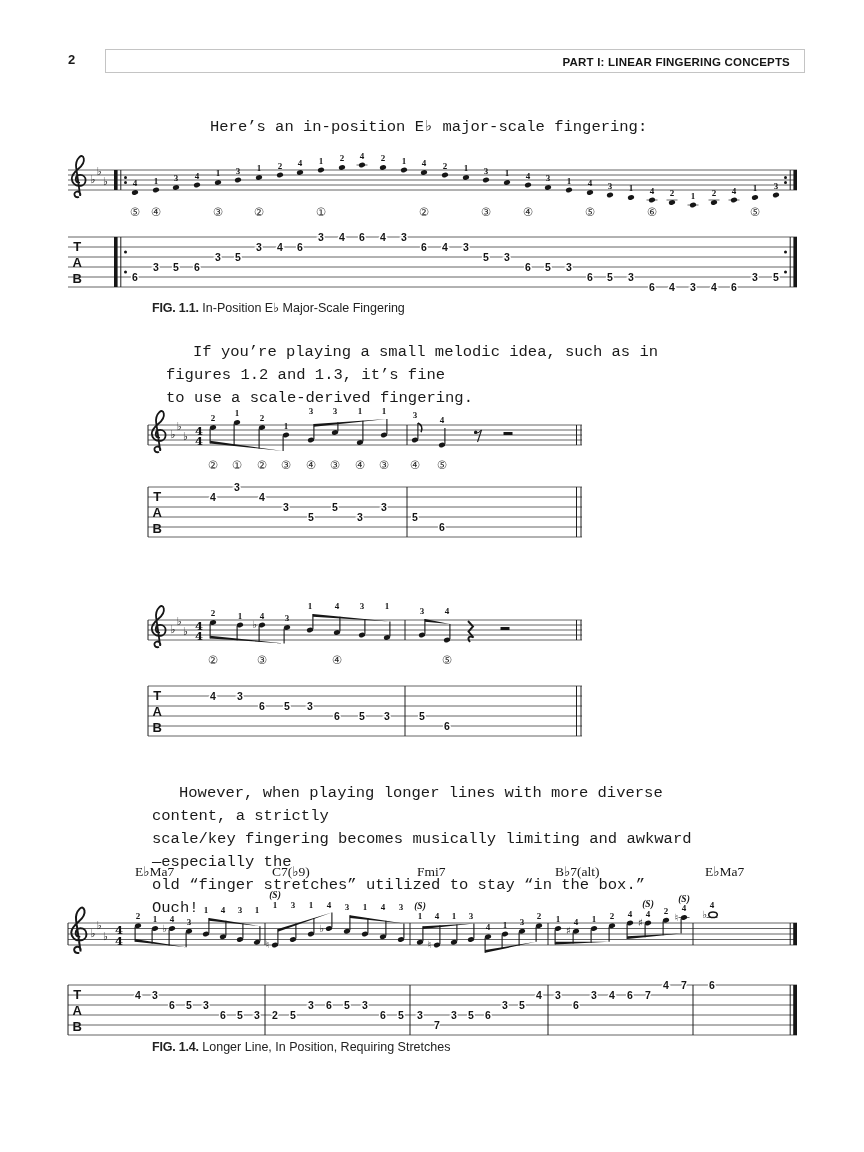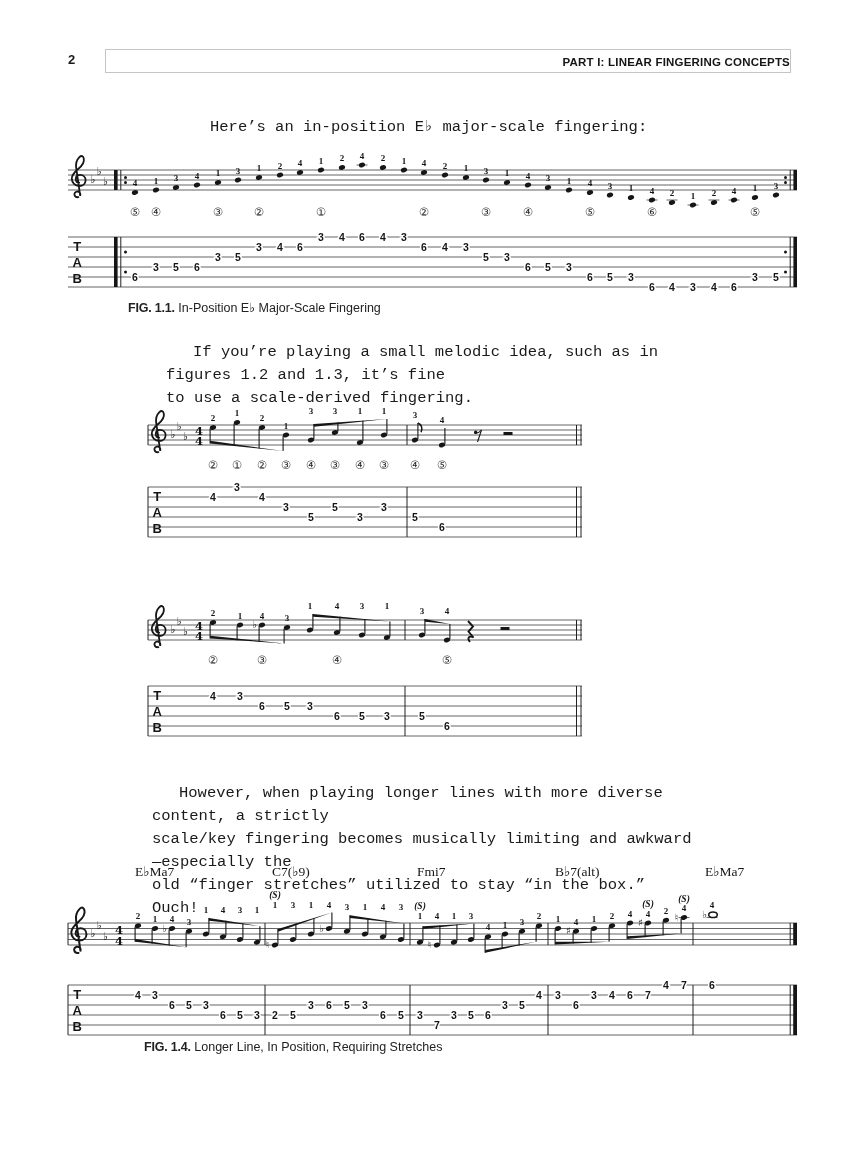--- a/index.html
+++ b/index.html
@@ -1,21 +1,21 @@
 <!DOCTYPE html>
 <html><head>
 <meta charset="utf-8">
 <style>
   html,body{margin:0;padding:0;background:#e8e8e8;}
   .page{position:relative;width:864px;height:1152px;background:#ffffff;margin:0 auto;
         font-family:"Liberation Serif","DejaVu Serif",serif;color:#1a1a1a;overflow:hidden;}
   .abs{position:absolute;}
   .pagenum{left:68px;top:52px;font-family:"Liberation Sans",sans-serif;font-weight:bold;font-size:13px;}
   .header-box{left:105px;top:49px;width:684px;height:22px;border:1px solid #c4c4c4;
-      text-align:right;line-height:22px;padding-right:0;box-sizing:content-box;}
+      text-align:right;line-height:22px;padding-right:14px;box-sizing:content-box;}
   .header-box span{font-family:"Liberation Sans","DejaVu Sans",sans-serif;font-weight:bold;
       font-size:11.5px;letter-spacing:0.2px;color:#151515;}
   .serif{font-size:15.5px;line-height:23px;font-family:Liberation Mono, monospace;}
   .intro{left:210px;top:116px;}
   .para{white-space:pre-line;text-indent:27px;}
   .caption{font-family:"Liberation Sans","DejaVu Sans",sans-serif;font-size:12.5px;color:#222;}
   .caption b{letter-spacing:-0.2px;}
   svg.fig{position:absolute;overflow:visible;}
   svg text{fill:#151515;}
   .fing{font:700 9px "Liberation Serif","DejaVu Serif",serif;}
@@ -181,21 +181,21 @@
       <text x="674" y="47.5" class="fing" text-anchor="middle">4</text>
       <text x="674" y="144.5" class="tabnum" text-anchor="middle">6</text>
       <ellipse cx="695" cy="51.5" rx="3.2" ry="2.3" fill="#161616" transform="rotate(-18 695 51.5)"></ellipse>
       <text x="695" y="45" class="fing" text-anchor="middle">1</text>
       <text x="695" y="70" class="circ" text-anchor="middle">⑤</text>
       <text x="695" y="134.5" class="tabnum" text-anchor="middle">3</text>
       <ellipse cx="716" cy="49" rx="3.2" ry="2.3" fill="#161616" transform="rotate(-18 716 49)"></ellipse>
       <text x="716" y="42.5" class="fing" text-anchor="middle">3</text>
       <text x="716" y="134.5" class="tabnum" text-anchor="middle">5</text>
     </svg>
-  <div class="abs caption" style="left:128px;top:300px">
+  <div class="abs caption" style="left:152px;top:300px">
     <b>FIG. 1.1.</b>
     <span>In-Position E♭ Major-Scale Fingering</span>
   </div>
 
   <div class="abs serif para" style="left:166px;top:341px;width:540px">If you’re playing a small melodic idea, such as in figures 1.2 and 1.3, it’s fine
 to use a scale-derived fingering.</div>
 
   <svg class="fig" style="left:140px;top:402px" width="450" height="142">
       <line x1="8" y1="23" x2="442" y2="23" stroke="#3c3c3c" stroke-width="0.8"></line>
       <line x1="8" y1="28" x2="442" y2="28" stroke="#3c3c3c" stroke-width="0.8"></line>
@@ -556,17 +556,17 @@
       <text x="644.5" y="59.75" class="acc" text-anchor="middle">♭</text>
       <ellipse cx="653" cy="56.75" rx="4.3" ry="2.8" fill="#fff" stroke="#161616" stroke-width="1.6"></ellipse>
       <text x="652" y="50.25" class="fing" text-anchor="middle">4</text>
       <text x="652" y="130.5" class="tabnum" text-anchor="middle">6</text>
       <text x="75" y="18" class="chord" text-anchor="start">E♭Ma7</text>
       <text x="212" y="18" class="chord" text-anchor="start">C7(♭9)</text>
       <text x="357" y="18" class="chord" text-anchor="start">Fmi7</text>
       <text x="495" y="18" class="chord" text-anchor="start">B♭7(alt)</text>
       <text x="645" y="18" class="chord" text-anchor="start">E♭Ma7</text>
     </svg>
-  <div class="abs caption" style="left:144px;top:1040px">
+  <div class="abs caption" style="left:152px;top:1040px">
     <b>FIG. 1.4.</b>
     <span>Longer Line, In Position, Requiring Stretches</span>
   </div>
 </div>
 
 </body></html>

